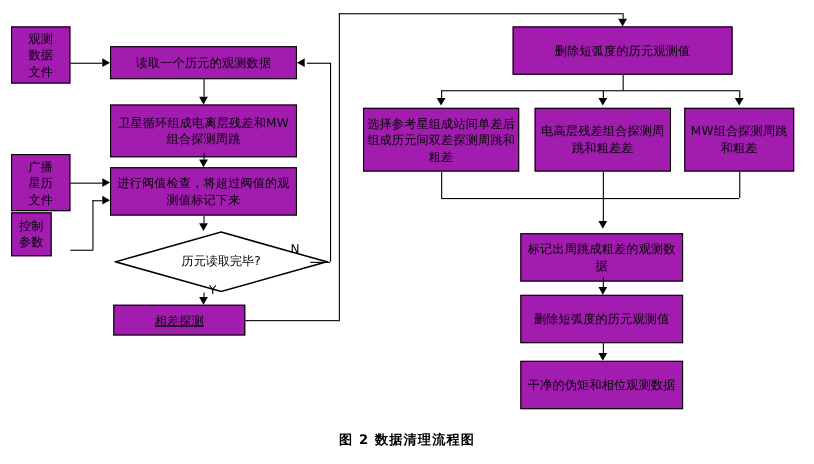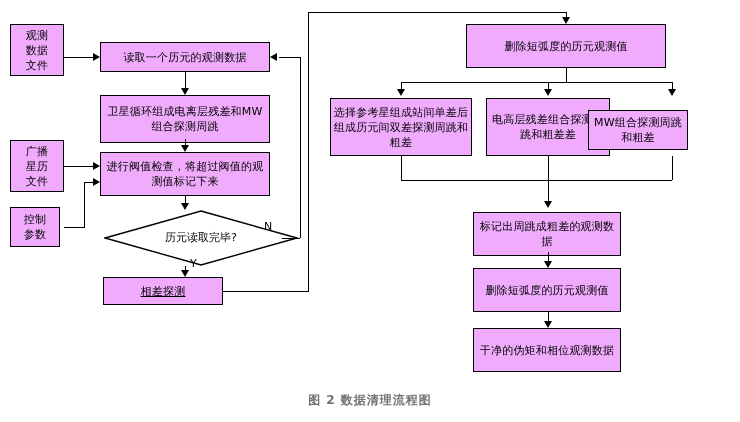--- a/index.html
+++ b/index.html
@@ -13,21 +13,21 @@
   #canvas {
     position: relative;
     width: 740px;
     height: 422px;
     background: #ffffff;
     overflow: hidden;
   }
   .box {
     position: absolute;
     border: 1px solid #000000;
-    background: #f0abfc;
+    background: #a21caf;
     box-sizing: border-box;
     display: flex;
     align-items: center;
     justify-content: center;
     text-align: center;
     font-size: 11px;
     line-height: 15px;
     color: #000000;
     letter-spacing: 0.2px;
   }
@@ -92,42 +92,42 @@
     font-size: 11px;
     color: #000000;
     line-height: 12px;
   }
   .caption {
     position: absolute;
     width: 740px;
     text-align: center;
     font-size: 12px;
     font-weight: bold;
-    color: #737373;
+    color: #000000;
     letter-spacing: 1px;
   }
 </style>
 </head>
 <body>
 
 <div id="canvas">
 
   <div class="box" style="left:10px; top:24px; width:54px; height:52px;">
     <span style="white-space:pre-line;">观测
 数据
 文件</span>
   </div>
 
   <div class="box" style="left:10px; top:140px; width:54px; height:52px;">
     <span style="white-space:pre-line;">广播
 星历
 文件</span>
   </div>
 
-  <div class="box" style="left:10px; top:207px; width:50px; height:40px;">
+  <div class="box" style="left:10px; top:193px; width:37px; height:40px;">
     <span style="white-space:pre-line;">控制
 参数</span>
   </div>
 
   <div class="box" style="left:100px; top:42px; width:170px; height:30px;">
     <span>读取一个历元的观测数据</span>
   </div>
 
   <div class="box" style="left:100px; top:95px; width:170px; height:48px;">
     <span>卫星循环组成电离层残差和MW组合探测周跳</span>
@@ -153,21 +153,21 @@
   </div>
 
   <div class="box" style="left:330px; top:98px; width:142px; height:58px;">
     <span>选择参考星组成站间单差后组成历元间双差探测周跳和粗差</span>
   </div>
 
   <div class="box" style="left:486px; top:98px; width:124px; height:58px;">
     <span>电高层残差组合探测周跳和粗差差</span>
   </div>
 
-  <div class="box" style="left:588px; top:98px; width:100px; height:40px;margin-top:12px;">
+  <div class="box" style="left:622px; top:98px; width:100px; height:58px;">
     <span>MW组合探测周跳和粗差</span>
   </div>
 
   <div class="box" style="left:473px; top:212px; width:148px; height:44px;">
     <span>标记出周跳成粗差的观测数据</span>
   </div>
 
   <div class="box" style="left:473px; top:268px; width:148px; height:44px;">
     <span>删除短弧度的历元观测值</span>
   </div>

